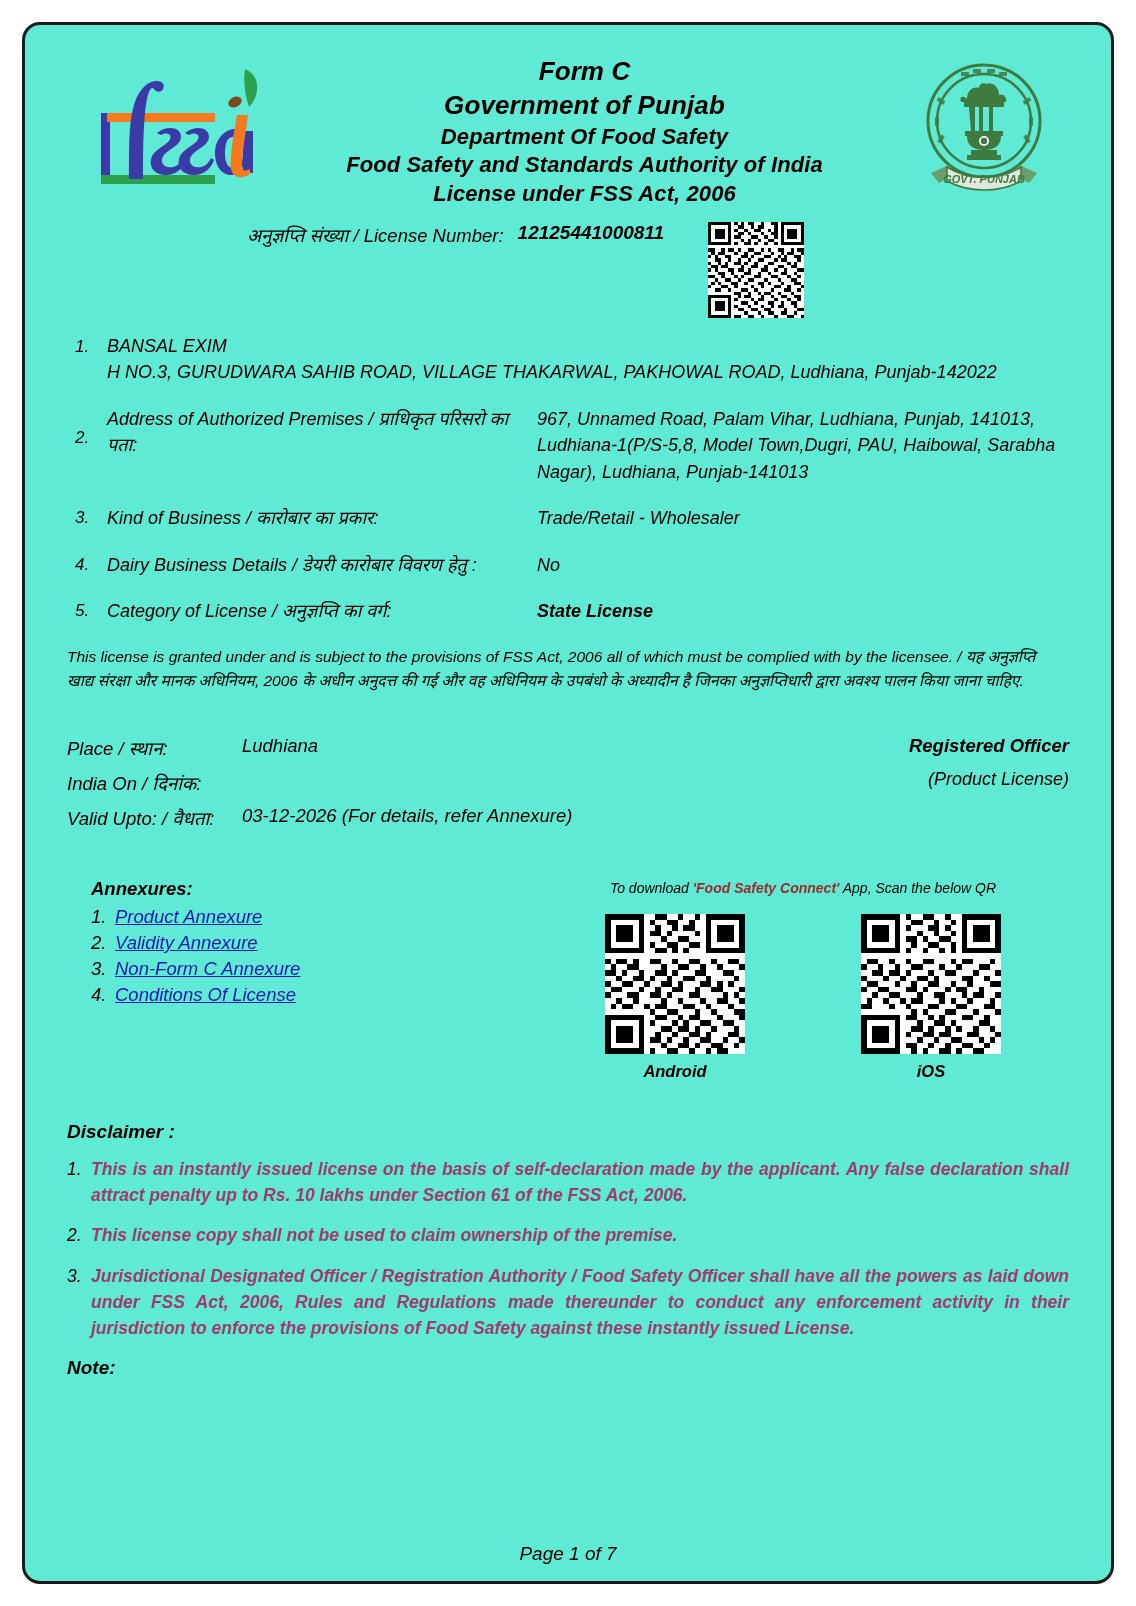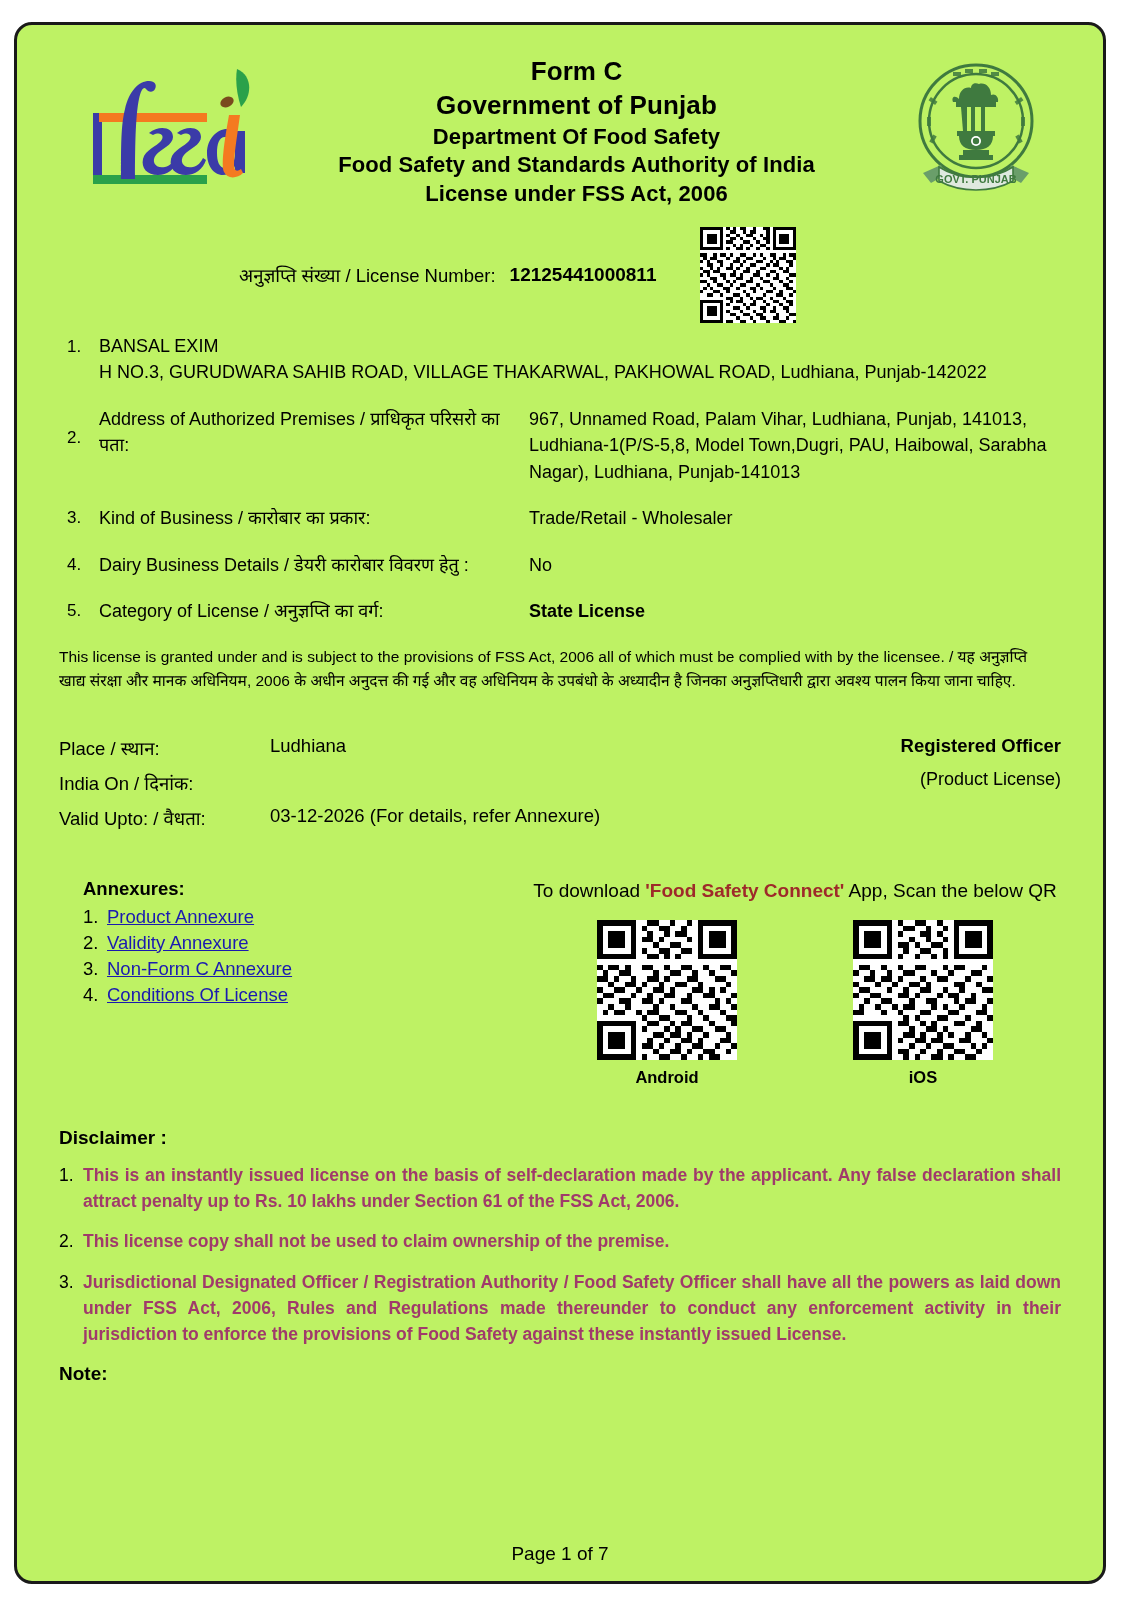--- a/index.html
+++ b/index.html
@@ -9,25 +9,26 @@
   }
   body {
     width: 1136px; height: 1606px;
     font-family: "Liberation Sans", sans-serif;
     color: #000;
     position: relative;
     overflow: hidden;
   }
   .page-frame {
     position: absolute;
-    left: 14px; top: 22px;
+    left: 22px; top: 22px;
     width: 1092px; height: 1562px;
     border: 3px solid #1a1a1a;
     border-radius: 18px;
-    background: #bef264;
+    background: #5eead4;
+    font-style: italic;
   }
   .page-inner {
     position: absolute;
     left: 0; top: 0; right: 0; bottom: 0;
     padding: 22px 42px 10px 42px;
   }
 
   
   .header {
     display: flex;
@@ -64,21 +65,21 @@
     flex: 0 0 150px;
     width: 150px; height: 150px;
     margin-right: 10px;
     margin-top: 8px;
   }
   .emblem svg { width: 100%; height: 100%; display: block; }
 
   
   .licrow {
     display: flex;
-    align-items: center;
+    align-items: flex-start;
     height: 105px;
     padding-left: 180px;
   }
   .lic-label { font-size: 18.5px; }
   .lic-value { font-size: 19px; font-weight: bold; margin-left: 14px; }
   .lic-qr {
     width: 96px; height: 96px;
     margin-left: 44px;
   }
 
@@ -122,21 +123,20 @@
 
   
   .placeblock {
     margin-top: 42px;
     position: relative;
   }
   .place-line {
     display: flex;
     font-size: 18.5px;
     margin-bottom: 10px;
-    gap: 36px;
   }
   .place-key { flex: 0 0 175px; }
   .place-val { flex: 1 1 auto; }
   .officer {
     position: absolute;
     right: 0; top: 0;
     text-align: right;
     width: 260px;
   }
   .officer-title { font-weight: bold; font-size: 18.5px; }
@@ -155,21 +155,21 @@
     line-height: 1.42;
     display: flex;
   }
   .annex-idx { flex: 0 0 24px; }
   .annex-link {
     color: #1a1ab0;
     text-decoration: underline;
     cursor: pointer;
   }
   .appbox { flex: 1 1 auto; text-align: center; padding-top: 2px; }
-  .app-caption { font-size: 19px; }
+  .app-caption { font-size: 14px; }
   .app-name { color: #9e2a2a; font-weight: bold; }
   .qr-pair {
     display: flex;
     justify-content: center;
     gap: 116px;
     margin-top: 18px;
   }
   .qr-cell { text-align: center; }
   .qr-cell .qrimg { width: 140px; height: 140px; }
   .qr-cell .qrlabel { font-size: 16.5px; font-weight: bold; margin-top: 8px; }

